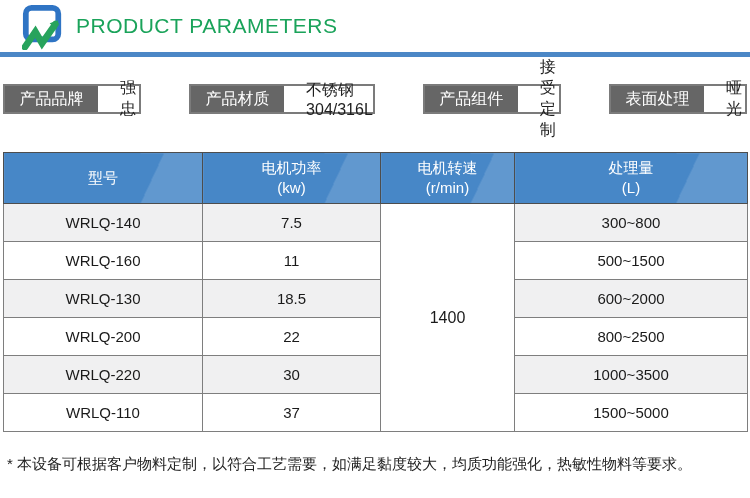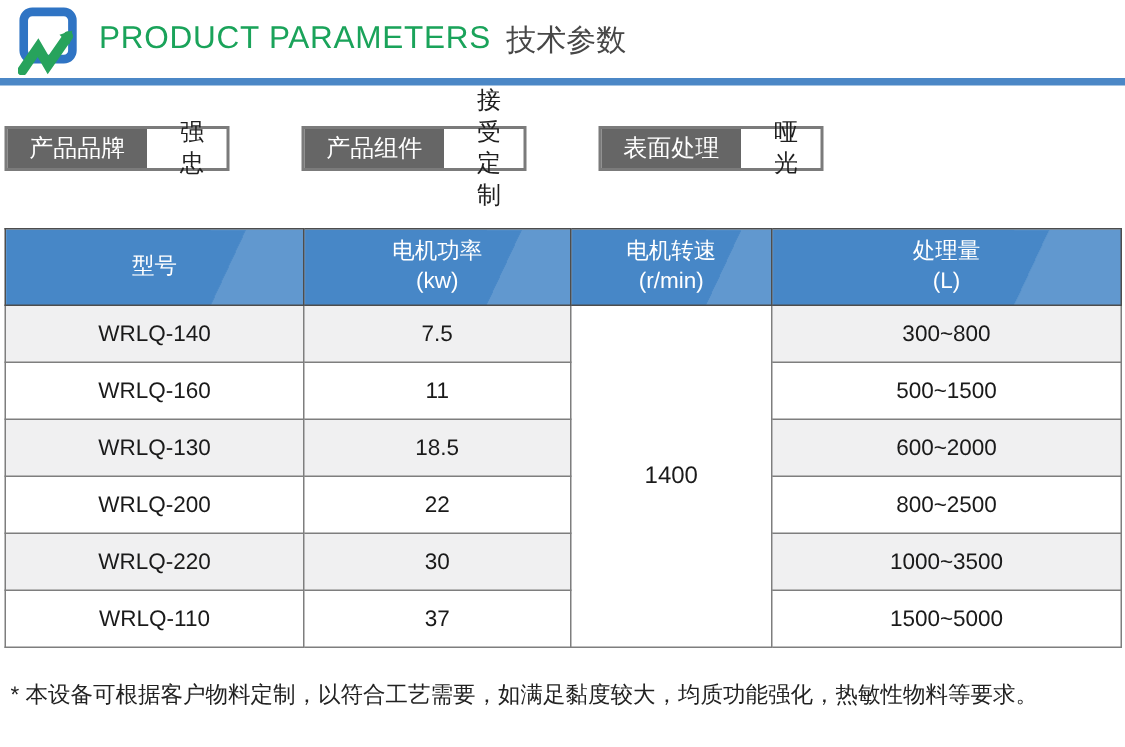--- a/index.html
+++ b/index.html
@@ -10,21 +10,21 @@
     width: 750px;
     height: 498px;
     overflow: hidden;
   }
 
   
   .header-row {
     display: flex;
     align-items: center;
     height: 52px;
-    padding-left: 12px;
+    padding-left: 22px;
   }
   .logo { width: 42px; height: 46px; flex: 0 0 auto; margin-top: 2px; }
   .title-en {
     color: #1aa35a;
     font-size: 21px;
     margin-left: 12px;
     letter-spacing: 0.5px;
     white-space: nowrap;
   }
   .title-zh {
@@ -115,28 +115,31 @@
 </head>
 <body>
 
 <div class="header-row">
   <svg class="logo" viewBox="0 0 44 48" xmlns="http://www.w3.org/2000/svg">
     <rect x="4" y="4" width="34" height="33" rx="6" ry="6" fill="none" stroke="#2f74c4" stroke-width="6"></rect>
     <path d="M3 45 L14 29 L21 41 L35 21" fill="none" stroke="#27a35c" stroke-width="7" stroke-linecap="round" stroke-linejoin="miter"></path>
     <path d="M29 20 L38 17 L36 27 Z" fill="#27a35c"></path>
   </svg>
   <span class="title-en">PRODUCT PARAMETERS</span>
-  <span class="title-zh">技术参数</span>
 </div>
 <div class="blue-rule"></div>
 
 <div class="params">
   <div class="param-box">
     <div class="param-label">产品品牌</div>
     <div class="param-value">强忠</div>
+  </div>
+  <div class="param-box">
+    <div class="param-label">产品材质</div>
+    <div class="param-value">不锈钢304/316L</div>
   </div>
   <div class="param-box">
     <div class="param-label">产品组件</div>
     <div class="param-value">接受定制</div>
   </div>
   <div class="param-box">
     <div class="param-label">表面处理</div>
     <div class="param-value">哑光</div>
   </div>
 </div>

